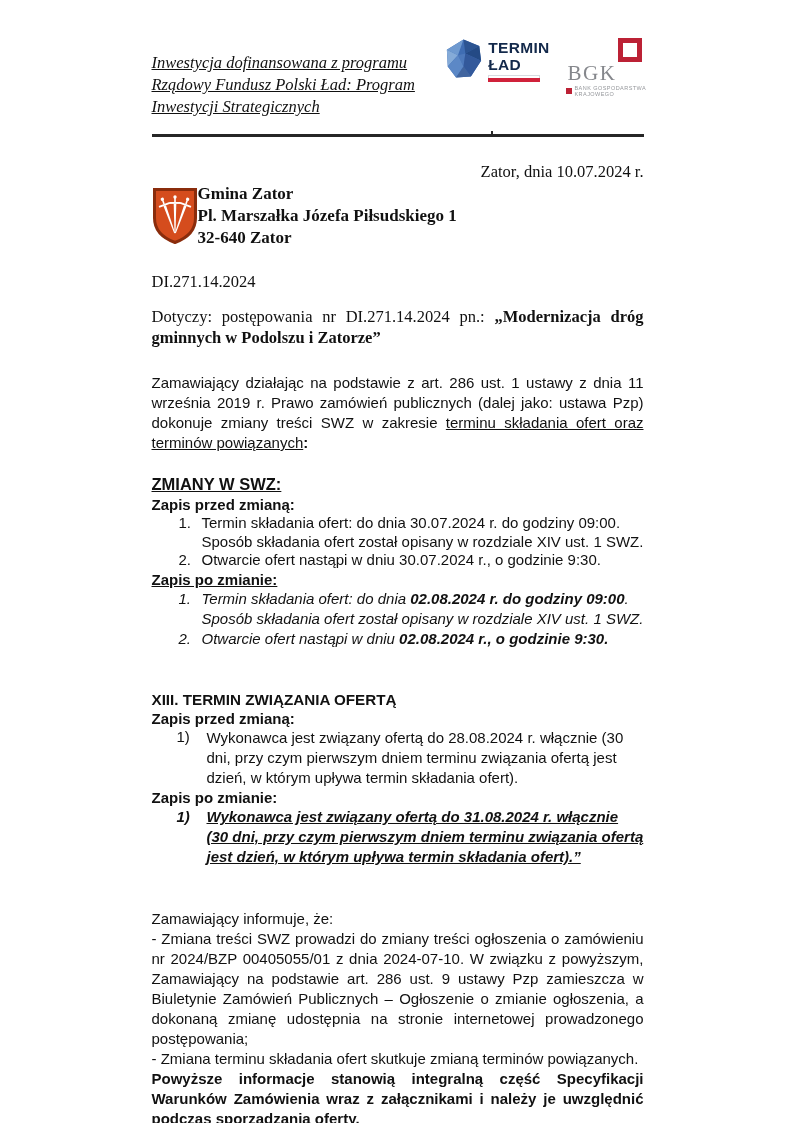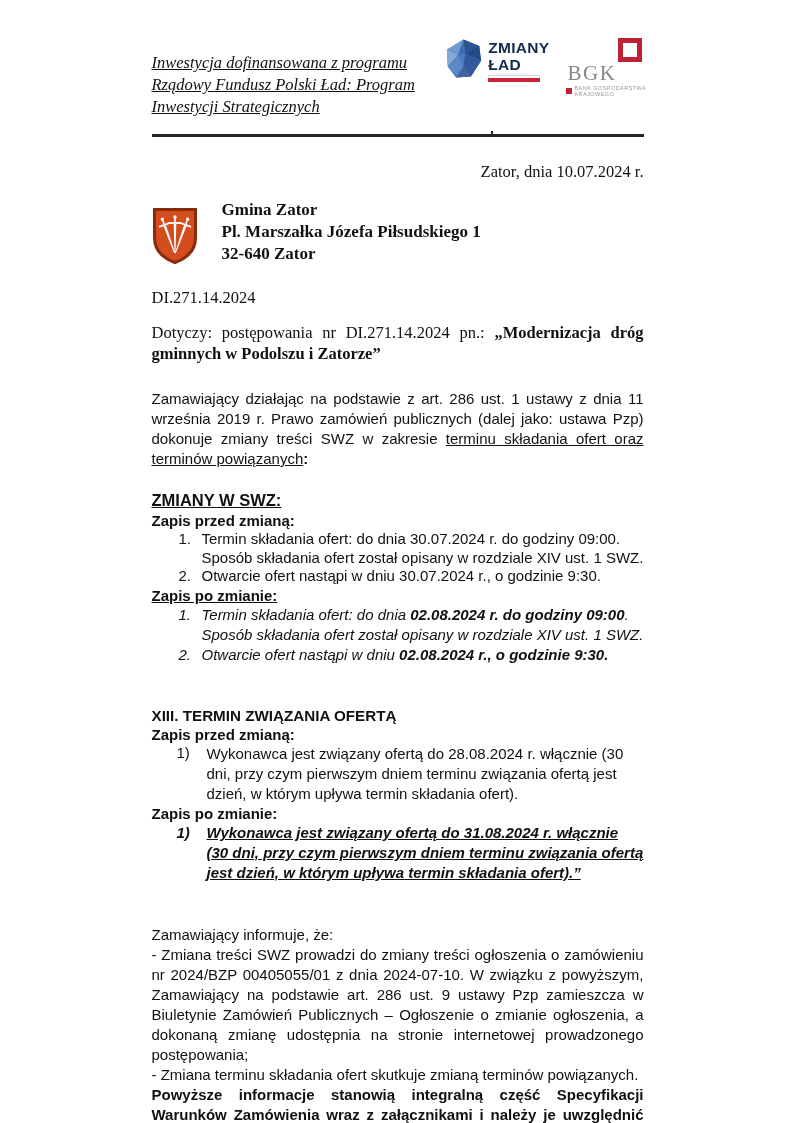--- a/index.html
+++ b/index.html
@@ -49,21 +49,21 @@
   .bgk-name { position: absolute; left: 2px; top: 24px; font-family: "Liberation Serif", serif; font-size: 21px; line-height: 22px; color: #85878c; letter-spacing: 1.5px; }
   .bgk-sub { position: absolute; left: 9px; top: 47px; font-family: "Liberation Sans", sans-serif; font-size: 5.5px; line-height: 6px; color: #95979b; letter-spacing: 0.45px; white-space: nowrap; }
   .bgk-dot { position: absolute; left: 0; top: 50px; width: 6px; height: 6px; background: #bc2135; }
 
   
   .divider { position: relative; margin-top: 16px; height: 3px; background: #262626; }
   .divider-tick { position: absolute; left: 69%; top: -3px; width: 2px; height: 6px; background: #262626; }
 
   
   .date-line { margin-top: 25px; text-align: right; font-size: 16.5px; line-height: 20px; color: #111; }
-  .sender-row { display: flex; gap: 24px; margin-top: 16px; align-items: flex-end; }
+  .sender-row { display: flex; gap: 0; margin-top: 0; align-items: center; }
   .crest { width: 46px; height: 58px; flex-shrink: 0; }
   .sender-text { font-weight: bold; font-size: 17px; line-height: 22px; margin-top: 1px; color: #111; }
   .ref-number { margin-top: 23px; font-size: 16.5px; color: #111; }
   .subject { margin-top: 14px; font-size: 16.5px; line-height: 21px; text-align: justify; color: #111; }
   .subject .b { font-weight: bold; }
 
   
   .intro { margin-top: 25px; font-size: 15px; line-height: 20px; text-align: justify; color: #111; }
   .bu { font-weight: normal; text-decoration: underline; }
   .b { font-weight: bold; }
@@ -111,21 +111,21 @@
               <polygon points="20,1 37,8 22,16" fill="#2c5492"></polygon>
               <polygon points="2,12 3,30 14,18" fill="#85abd8"></polygon>
               <polygon points="14,18 22,16 20,30" fill="#4d79bb"></polygon>
               <polygon points="37,8 39,24 22,16" fill="#244a85"></polygon>
               <polygon points="22,16 39,24 28,41 20,30" fill="#33599b"></polygon>
               <polygon points="3,30 14,18 20,30 12,42" fill="#5c88c6"></polygon>
               <polygon points="20,30 28,41 12,42" fill="#41659f"></polygon>
             </svg>
           </span>
           <span class="pl-text">
-            <span class="pl-line1">ZMIANY</span>
+            <span class="pl-line1">TERMIN</span>
             <span class="pl-line2">ŁAD</span>
             <span class="pl-flag">
               <span class="pl-flag-white" style="display:block"></span>
               <span class="pl-flag-red" style="display:block"></span>
             </span>
           </span>
         </div>
 
         <div class="bgk-logo">
           <span class="bgk-square"></span>

